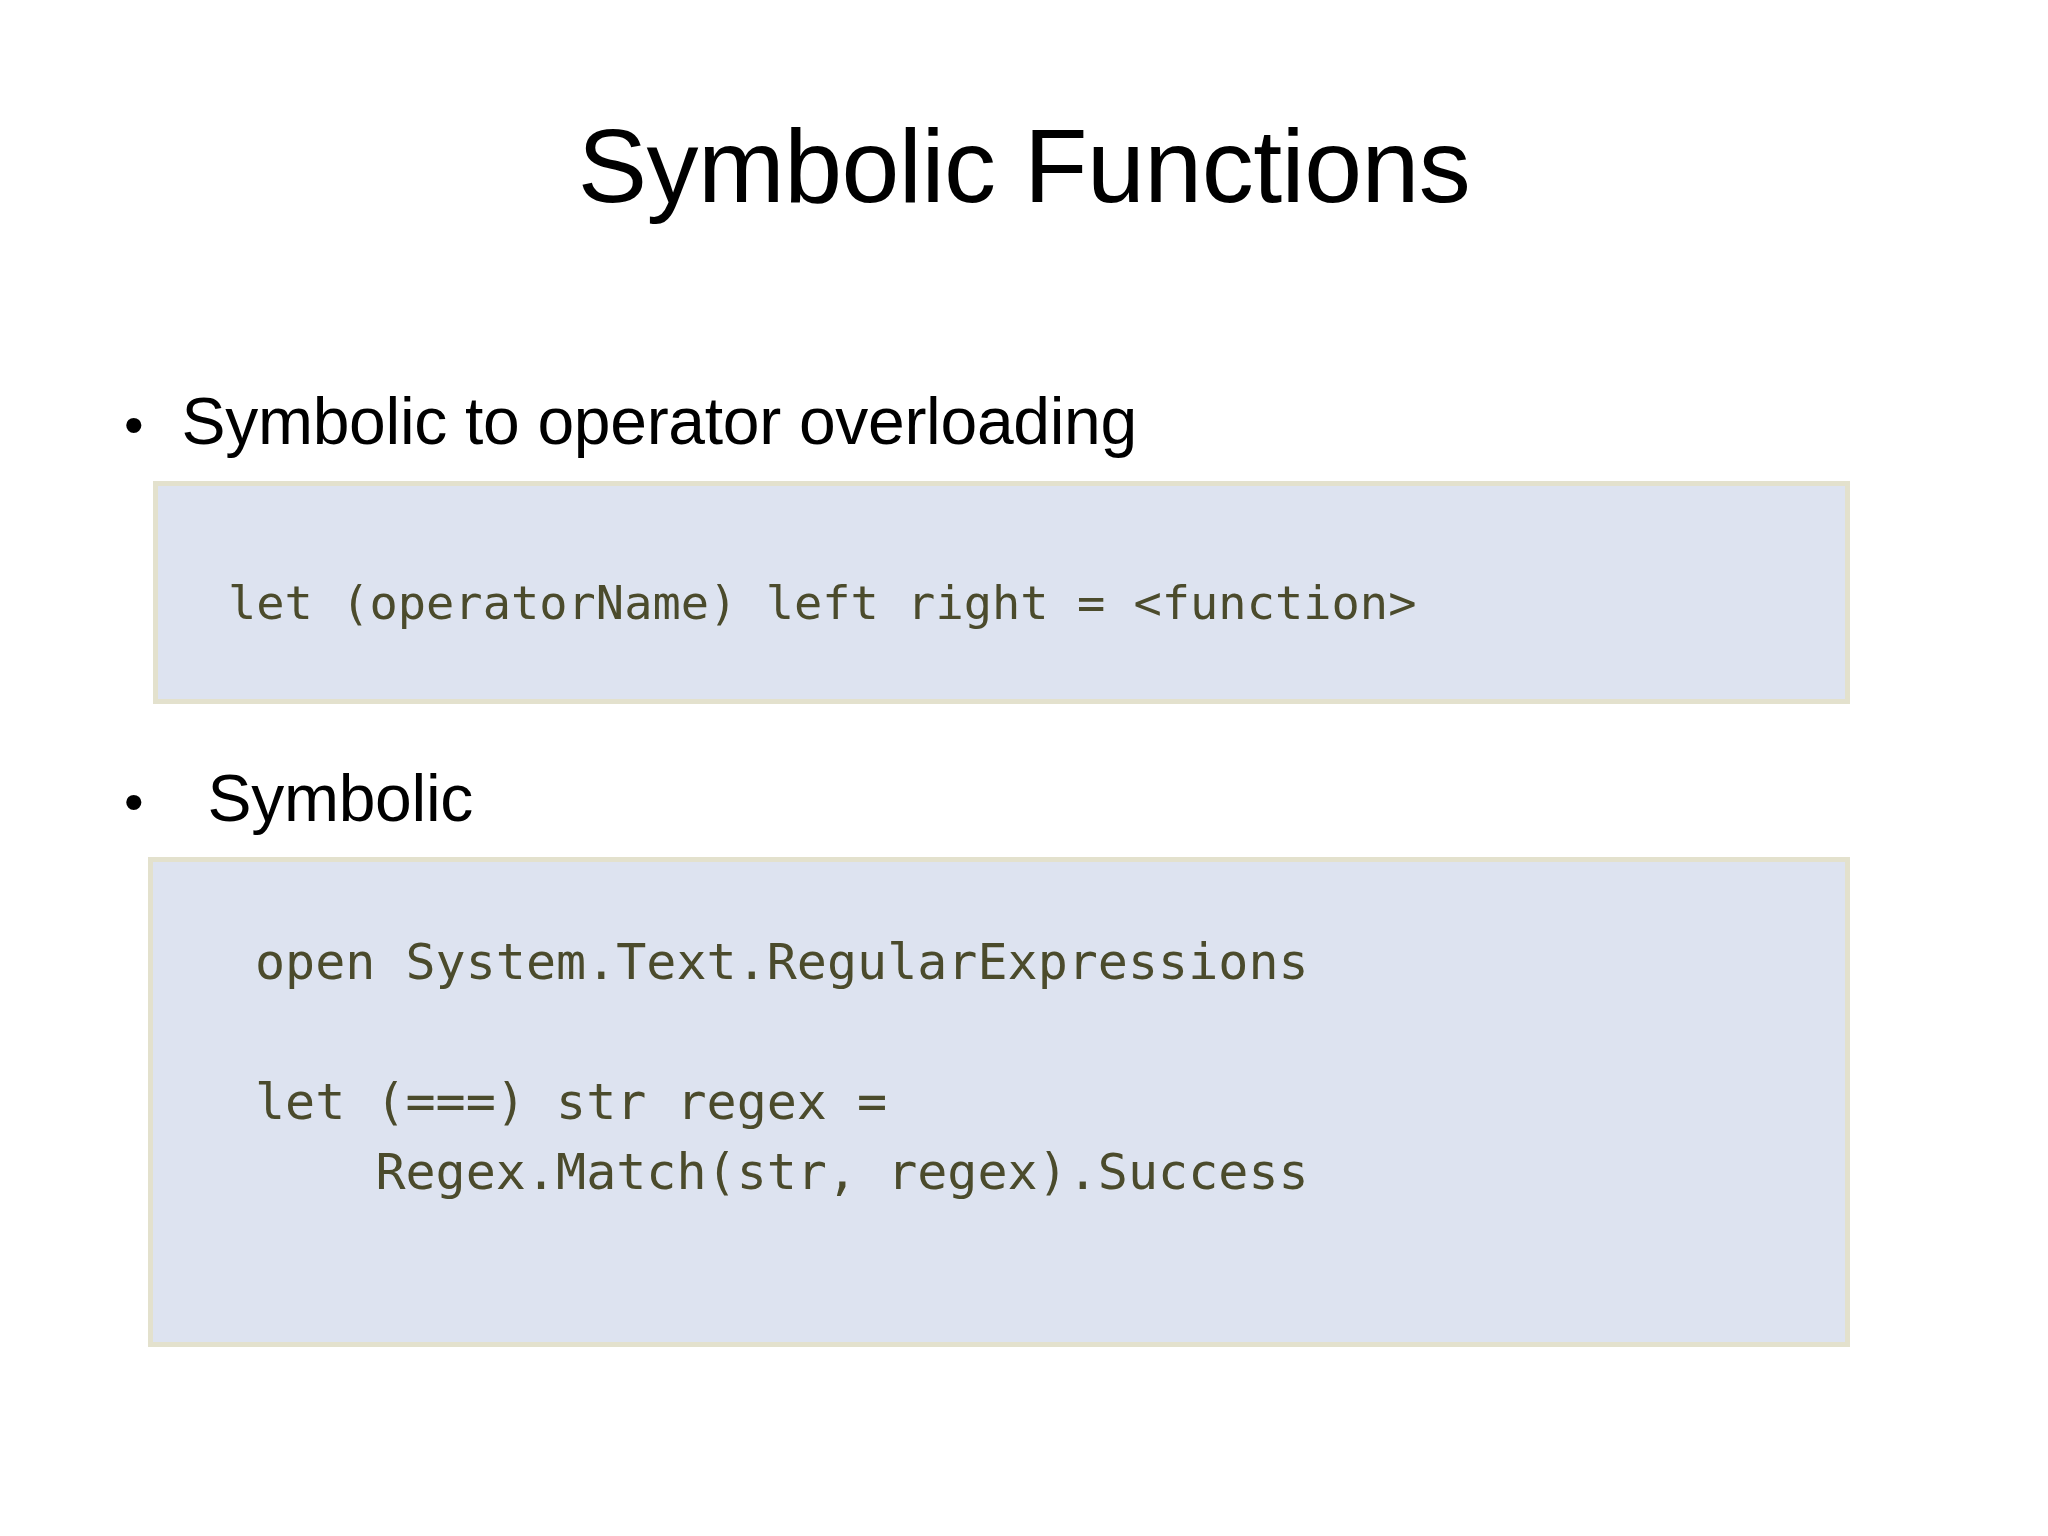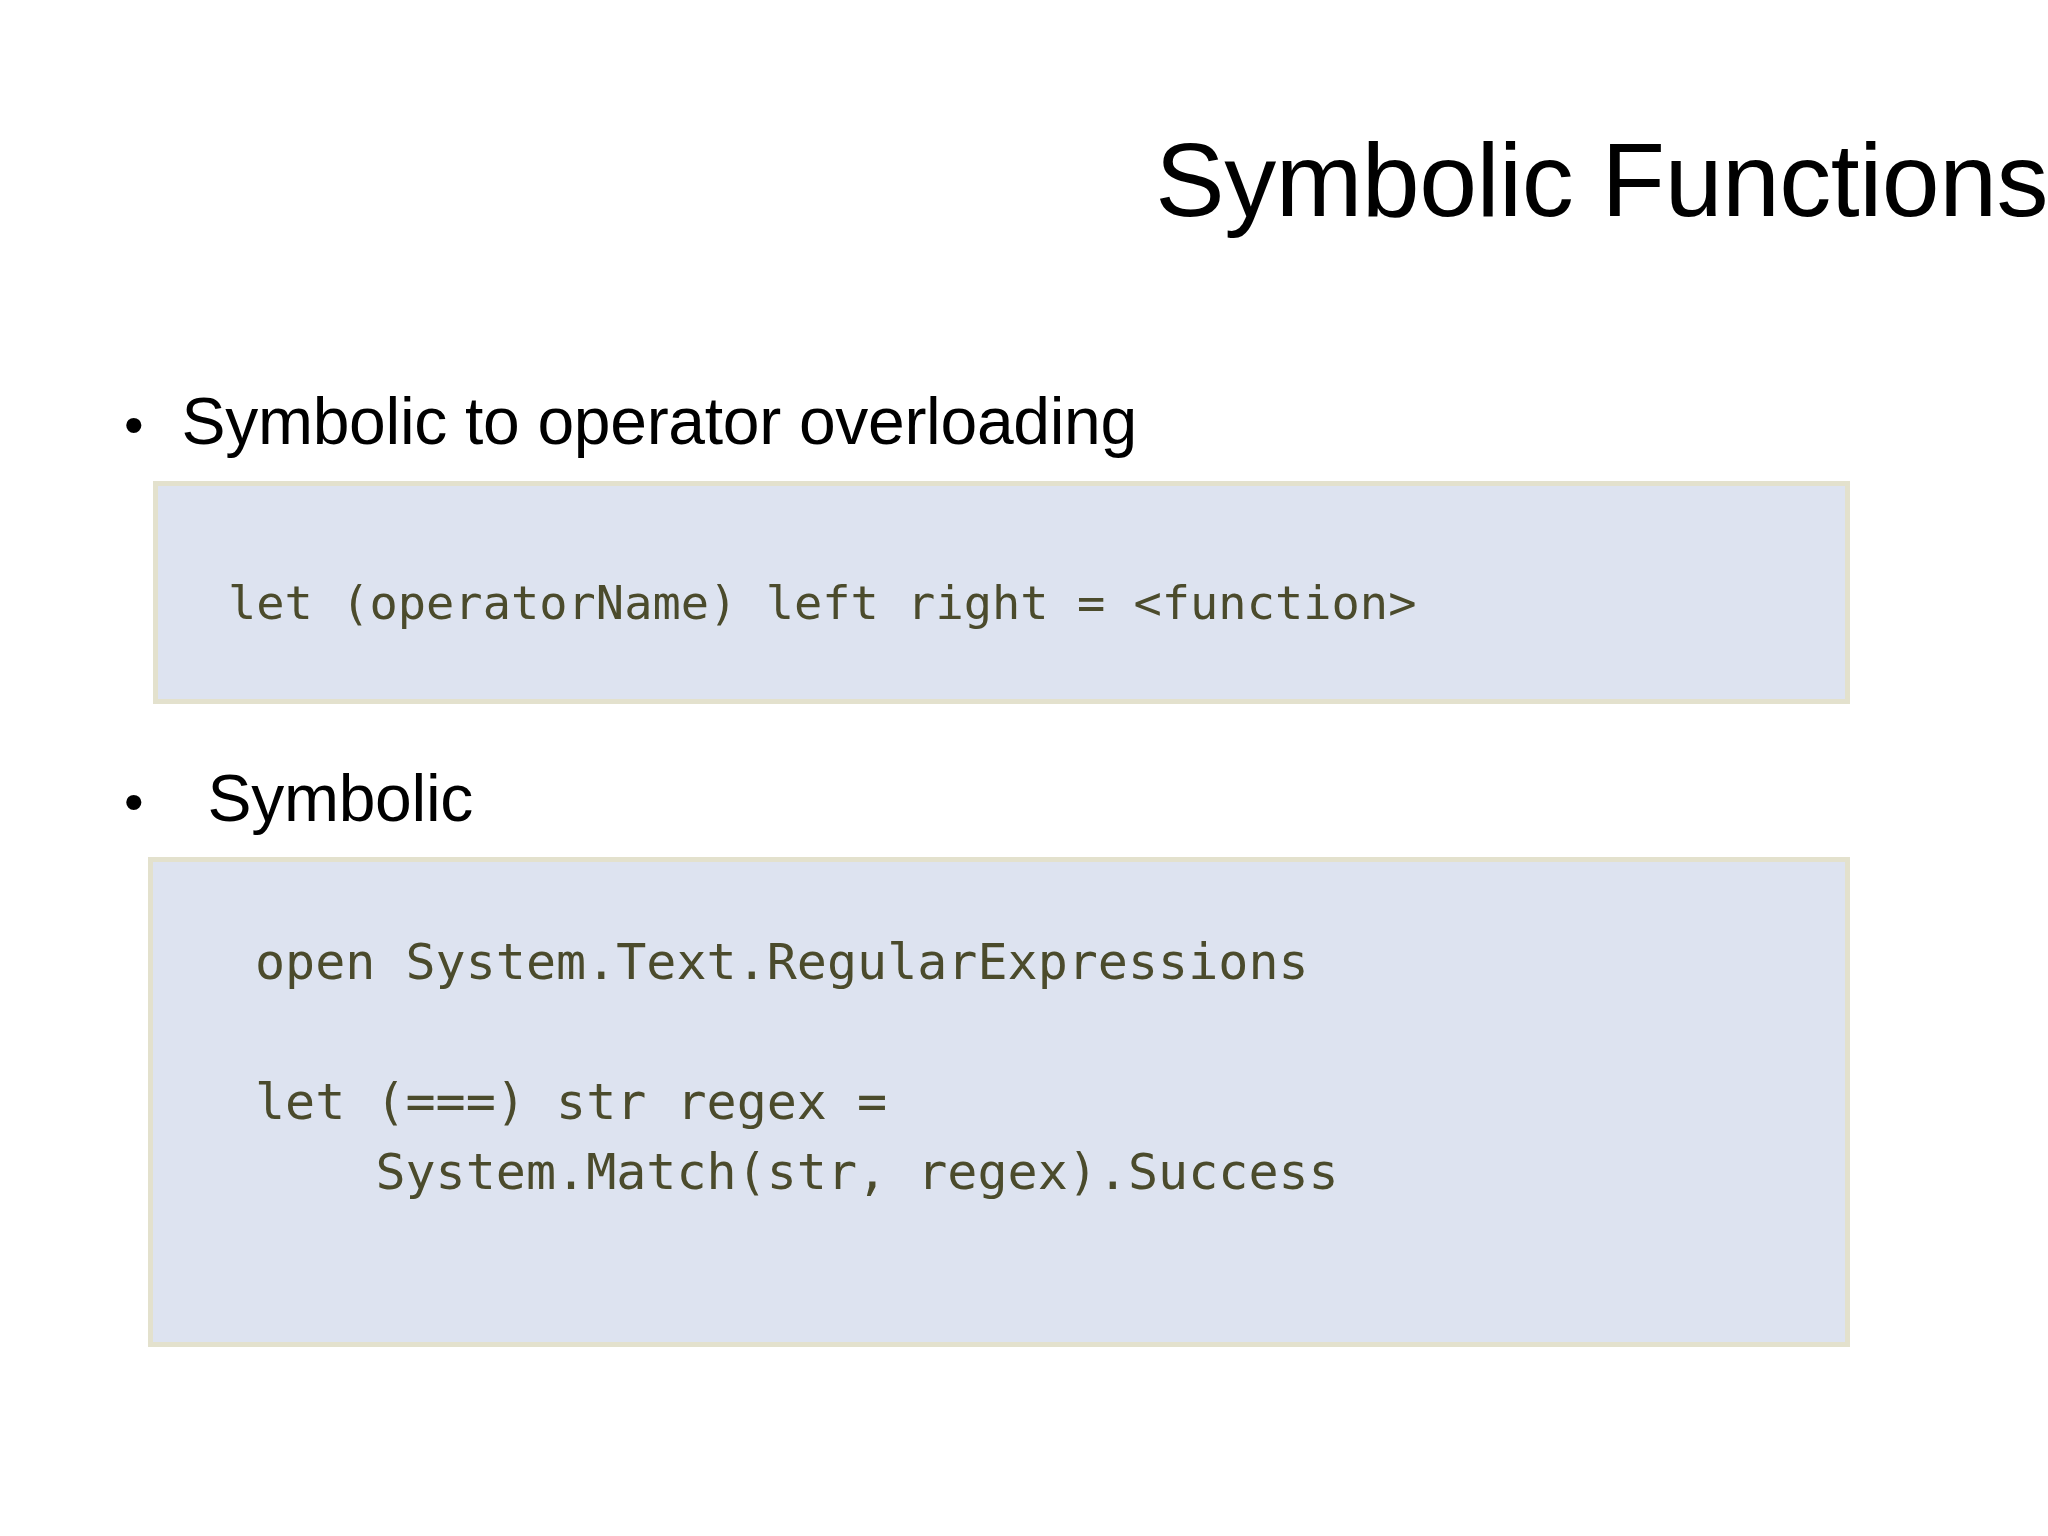--- a/index.html
+++ b/index.html
@@ -18,23 +18,23 @@
     position: relative;
     width: 2048px;
     height: 1536px;
     background: #ffffff;
   }
 
   
   .slide-title {
     position: absolute;
     left: 0;
-    top: 124px;
+    top: 110px;
     width: 2048px;
-    text-align: right;
+    text-align: center;
     font-family: "Liberation Sans", sans-serif;
     font-size: 104px;
     line-height: 1.08;
     font-weight: 400;
     color: #000000;
     letter-spacing: -0.5px;
   }
 
   
   .bullet-line {
@@ -131,16 +131,16 @@
 
   <div class="bullet-line" id="bullet-2">
     <span class="bullet-dot">•</span>
     <span class="bullet-text">Symbolic</span>
   </div>
 
   <div class="code-box" id="code-box-2">
     <pre>open System.Text.RegularExpressions
 
 let (===) str regex =
-    System.Match(str, regex).Success</pre>
+    Regex.Match(str, regex).Success</pre>
   </div>
 
 </div>
 
 </body></html>

